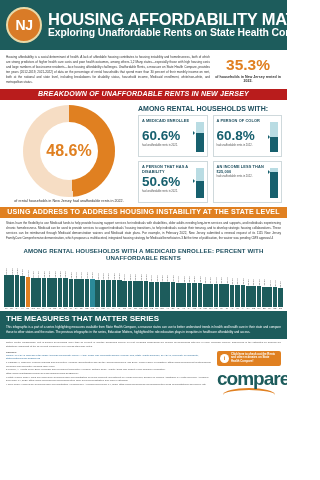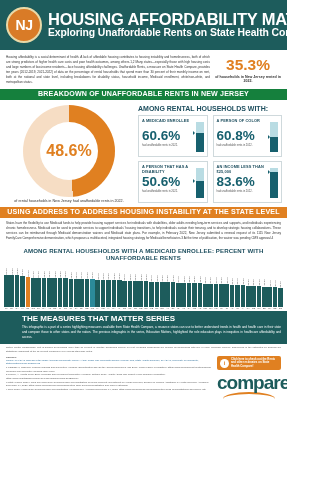--- a/index.html
+++ b/index.html
@@ -57,21 +57,21 @@
   }
   .intro-stat-cap {
     font-size:3.6px; color:#333; font-weight:bold; margin-top:2px; line-height:1.35;
   }
 
   
   .banner {
     height:11px; display:flex; align-items:center; justify-content:center;
     color:#fff; font-weight:bold; font-size:7.1px; letter-spacing:0.15px;
   }
-  .banner-teal { background:#15803d; }
+  .banner-teal { background:#b91c1c;font-style:italic; }
   .banner-orange { background:#e08021; }
 
   
   .breakdown { display:flex; padding:4px 5px 3px 3px; gap:3px; }
   .donut-wrap { width:132px; flex:0 0 auto; text-align:center; }
   .donut {
     width:92px; height:92px; margin:1px auto 0 auto;
     border-radius:50%;
     background:conic-gradient(#e08021 0 48.6%, #f6ddc4 48.6% 100%);
     position:relative;
@@ -139,21 +139,21 @@
     white-space:nowrap;
   }
   .bar { width:100%; background:#1d5c5c; }
   .blabels { display:flex; gap:0.7px; margin-top:0.6px; }
   .blab {
     flex:1 1 0; text-align:center; font-size:2.2px; color:#444;
     line-height:1; white-space:nowrap;
   }
 
   
-  .foot-band { background:#1d5c5c; padding:3px 6px 4px 22px; }
+  .foot-band { background:#1d5c5c; padding:3px 6px 4px 6px; }
   .foot-title { color:#fff; font-weight:bold; font-size:8px; margin-bottom:1.5px; }
   .foot-text { color:#fff; font-size:3.05px; line-height:1.6; text-align:justify; }
   .notes {
     padding:2.5px 6px 2px 6px; font-size:2.45px; line-height:1.55;
     color:#555; text-align:justify;
   }
   .srcwrap { display:flex; padding:0 6px 3px 6px; gap:4px; }
   .srccol { flex:1; }
   .src-head { font-size:2.5px; font-weight:bold; color:#555; }
   .src-line { font-size:2.45px; color:#555; line-height:1.5; }
@@ -232,21 +232,20 @@
           <div class="card-label">A PERSON THAT HAS A DISABILITY</div>
           <div class="card-num">50.6%</div>
           <div class="card-sub">had unaffordable rents in 2022.</div>
           <div class="card-meter">
             <i style="height: 55.1%;"></i>
           </div>
           <div class="card-arrow" style="top: 17.47px;"></div>
         </div>
         <div class="card">
           <div class="card-label">AN INCOME LESS THAN $25,000</div>
-          <div class="card-num">83.6%</div>
           <div class="card-sub">had unaffordable rents in 2022.</div>
           <div class="card-meter">
             <i style="height: 83.6%;"></i>
           </div>
           <div class="card-arrow" style="top: 8.92px;"></div>
         </div>
       </div>
   </div>
 </div>
 

